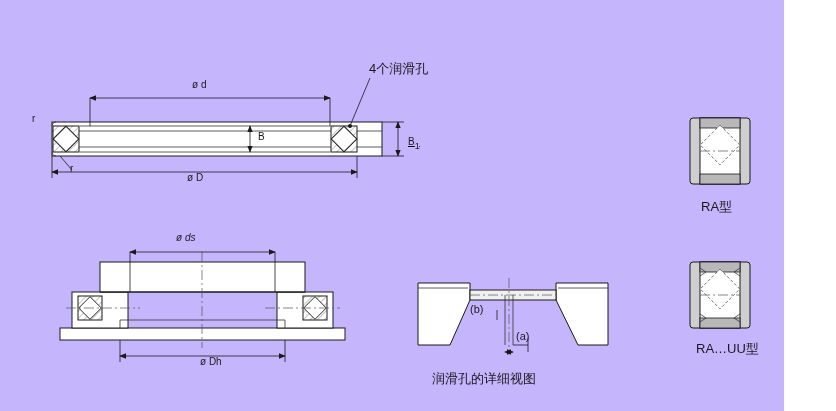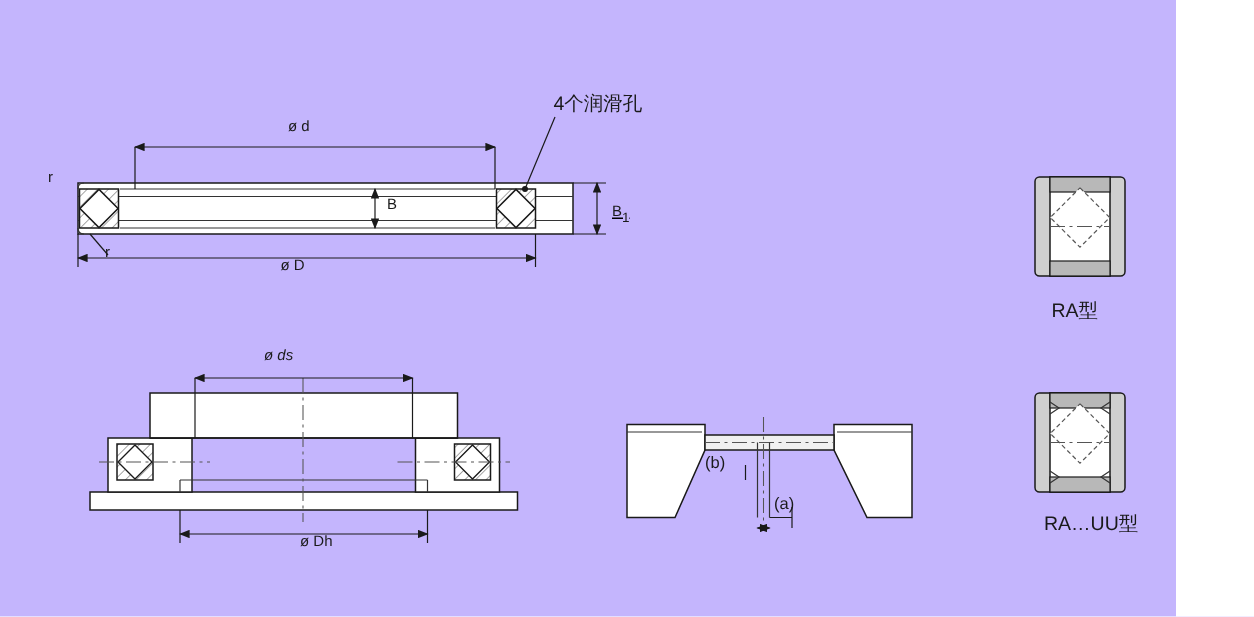--- a/index.html
+++ b/index.html
@@ -215,17 +215,18 @@
   </div>
 
   <div class="lbl" style="left:32px; top:113px;">r</div>
   <div class="lbl" style="left:70px; top:163px;">r</div>
 
   <div class="lbl" style="left:176px; top:232px;font-style:italic;">ø ds</div>
   <div class="lbl" style="left:188px; top:356px;margin-left:12px;">ø Dh</div>
 
   <div class="lbl small" style="left:470px; top:303px;">(b)</div>
   <div class="lbl small" style="left:516px; top:330px;">(a)</div>
+  <div class="lbl cn" style="left:432px; top:370px;">润滑孔的详细视图</div>
 
   <div class="lbl cn" style="left:701px; top:198px;">RA型</div>
   <div class="lbl cn" style="left:696px; top:340px;">RA…UU型</div>
 
 </div>
 
 </body></html>

